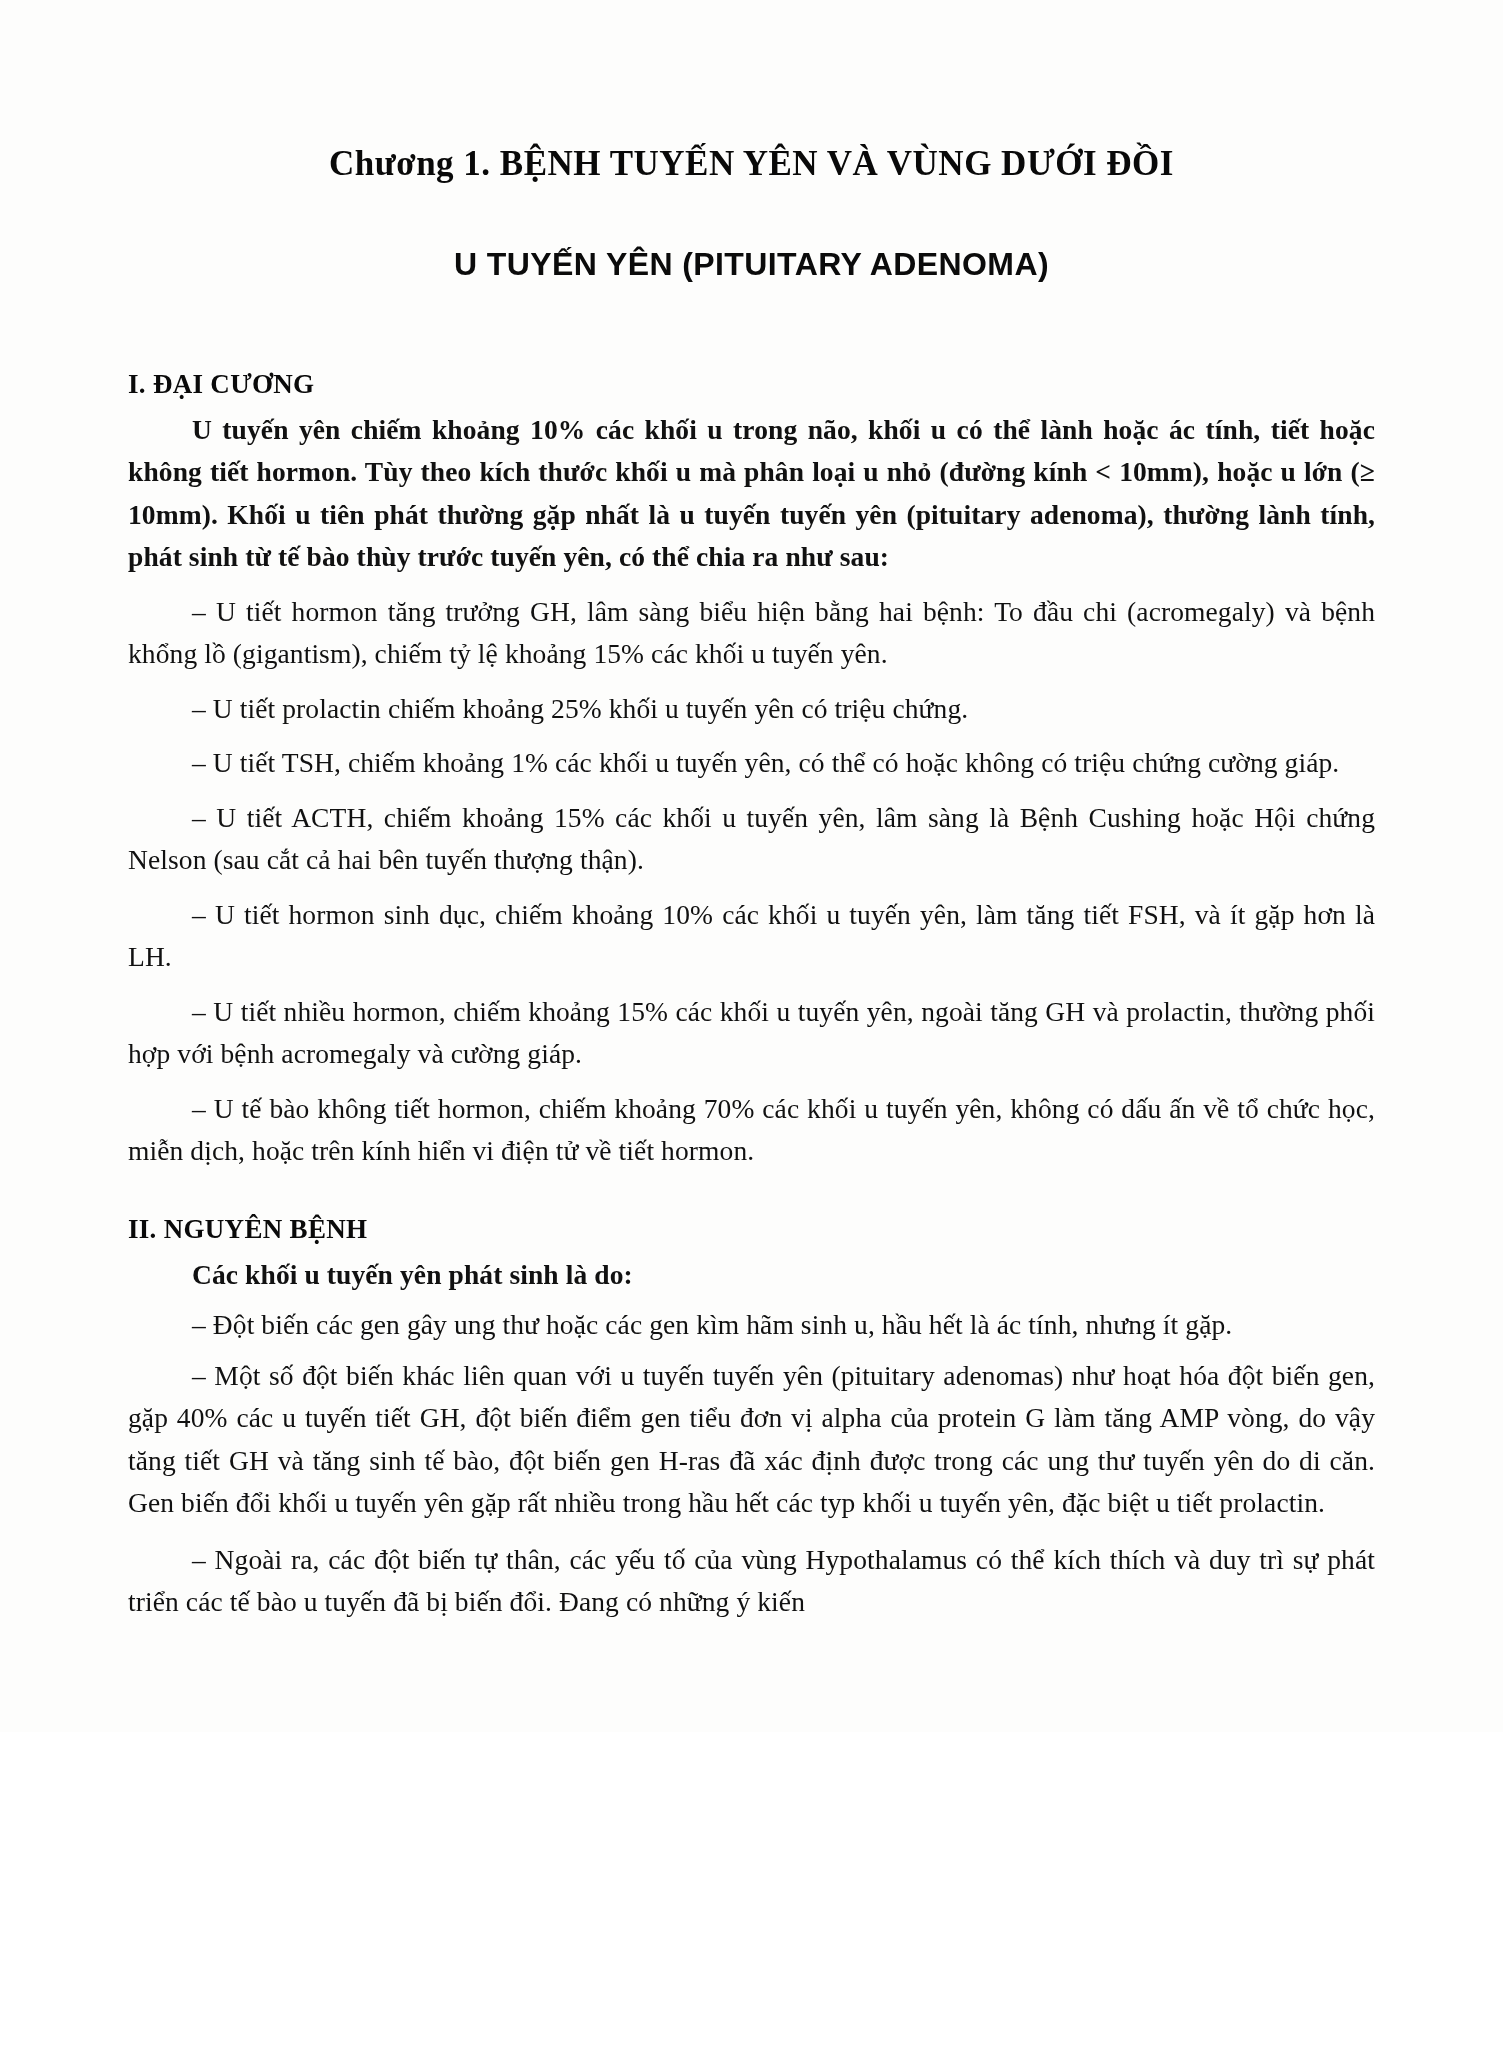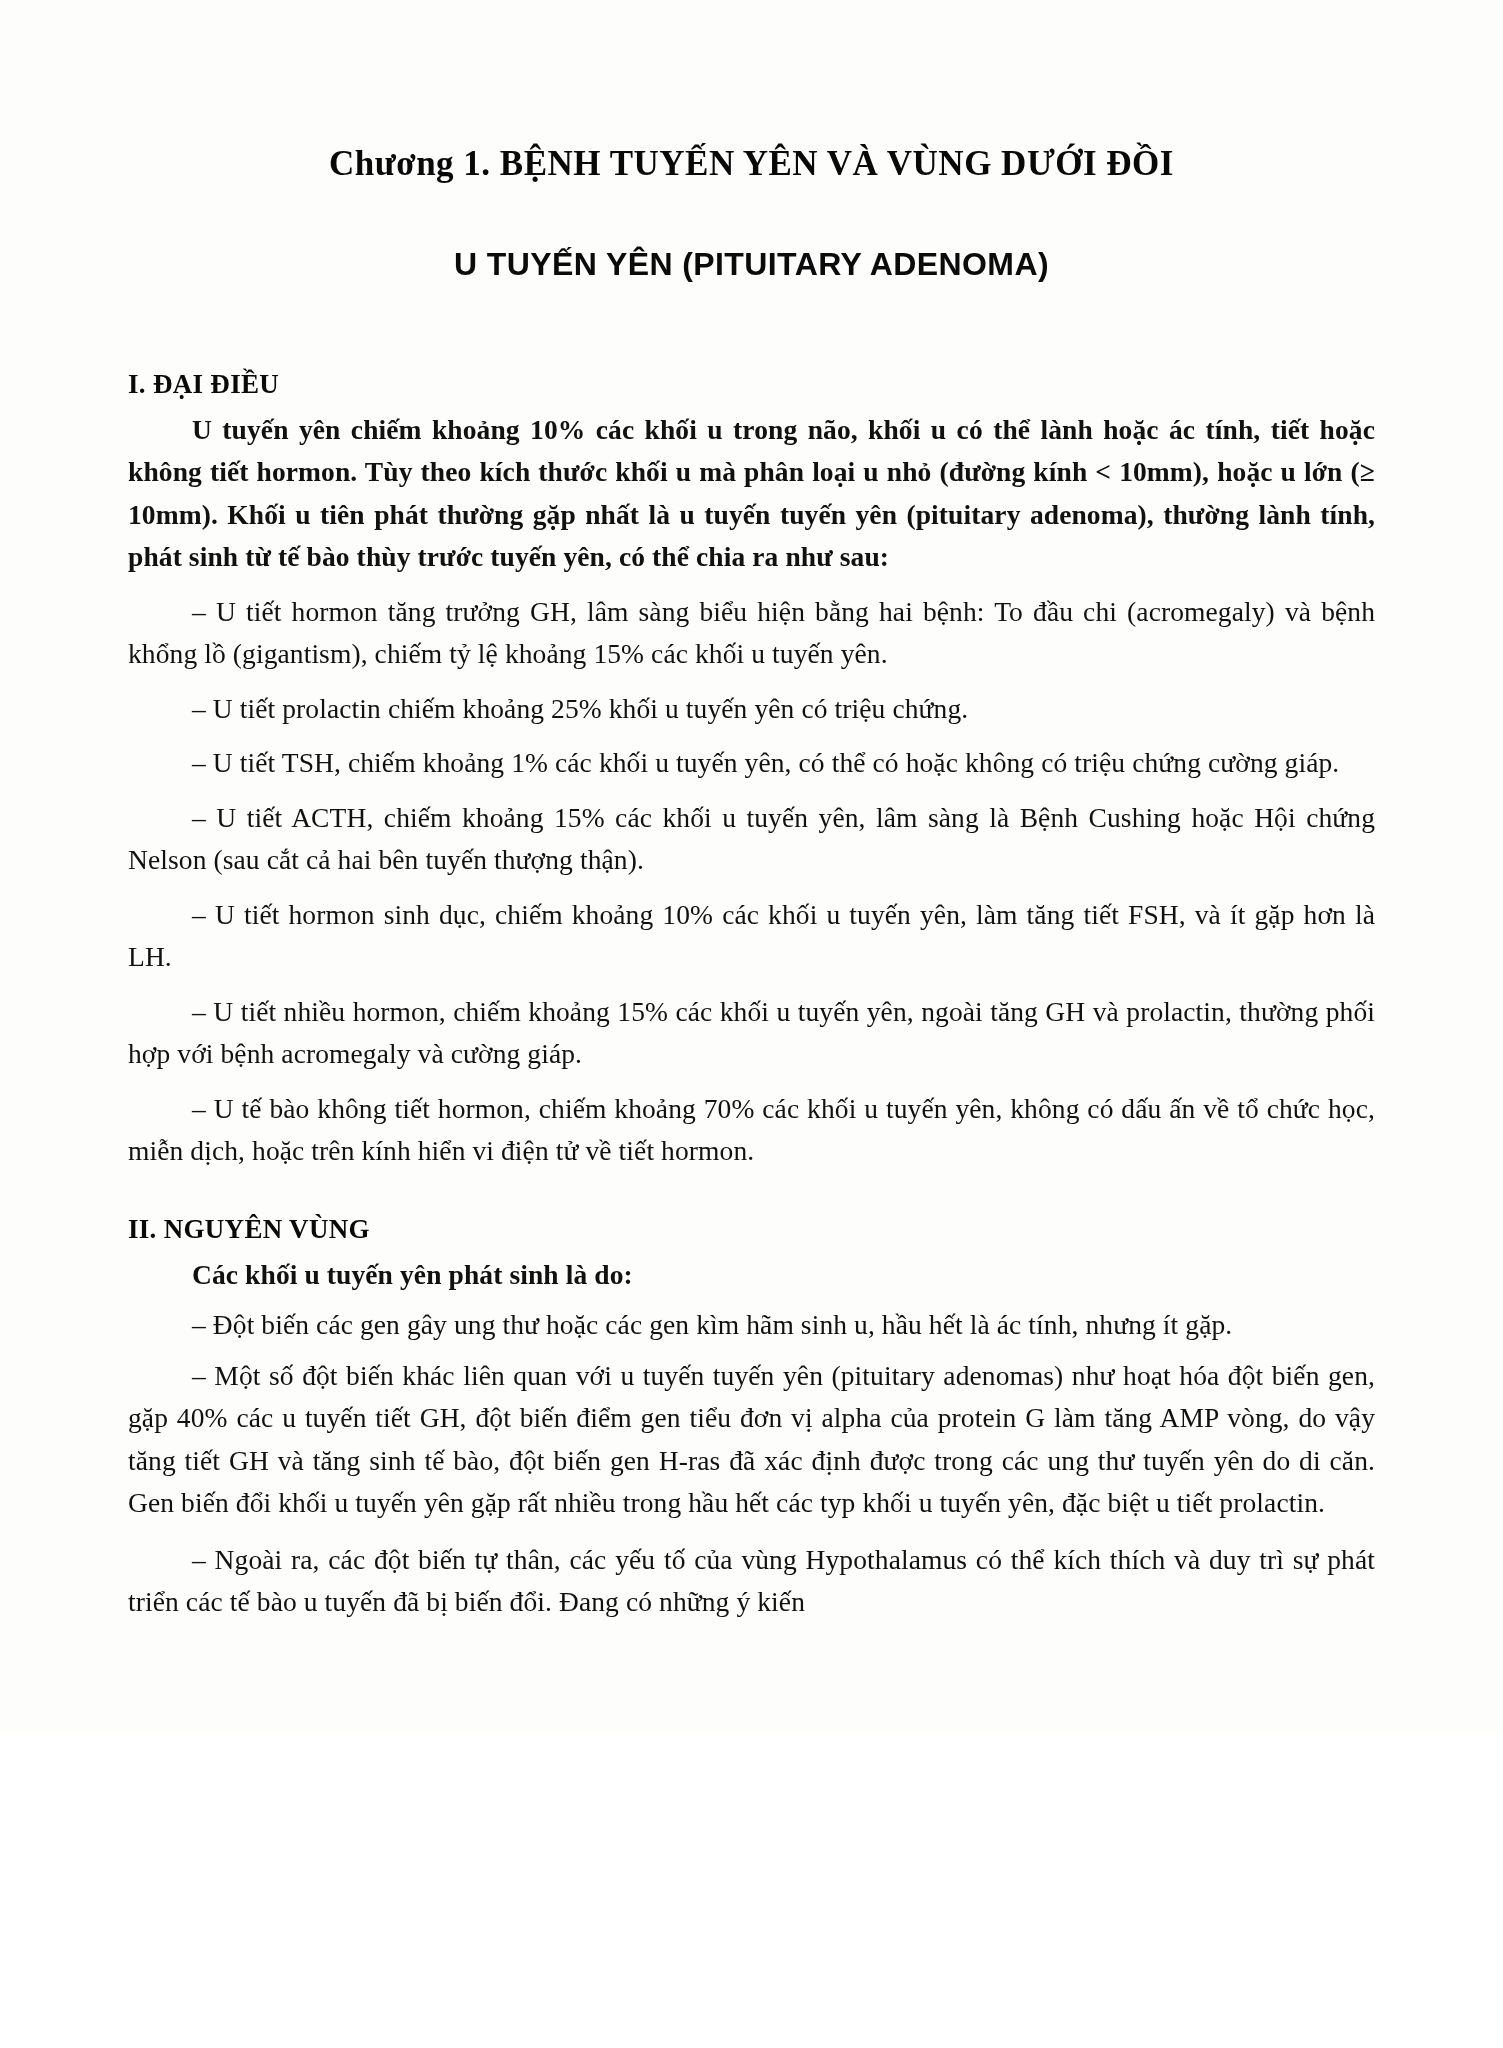--- a/index.html
+++ b/index.html
@@ -122,39 +122,39 @@
 <body>
 
 <div class="page">
 
   <div class="content">
 
     <h1 class="chapter-title">Chương 1. BỆNH TUYẾN YÊN VÀ VÙNG DƯỚI ĐỒI</h1>
 
     <h2 class="doc-subtitle">U TUYẾN YÊN (PITUITARY ADENOMA)</h2>
 
-    <h3 class="section-heading sec1">I. ĐẠI ĐIỀU</h3>
+    <h3 class="section-heading sec1">I. ĐẠI CƯƠNG</h3>
 
     <p class="para indent first">U tuyến yên chiếm khoảng 10% các khối u trong não, khối u có thể lành hoặc ác tính, tiết hoặc không tiết hormon. Tùy theo kích thước khối u mà phân loại u nhỏ (đường kính &lt; 10mm), hoặc u lớn (≥ 10mm). Khối u tiên phát thường gặp nhất là u tuyến tuyến yên (pituitary adenoma), thường lành tính, phát sinh từ tế bào thùy trước tuyến yên, có thể chia ra như sau:</p>
 
     <p class="para bullet gap">– U tiết hormon tăng trưởng GH, lâm sàng biểu hiện bằng hai bệnh: To đầu chi (acromegaly) và bệnh khổng lồ (gigantism), chiếm tỷ lệ khoảng 15% các khối u tuyến yên.</p>
 
     <p class="para bullet gap">– U tiết prolactin chiếm khoảng 25% khối u tuyến yên có triệu chứng.</p>
 
     <p class="para bullet gap">– U tiết TSH, chiếm khoảng 1% các khối u tuyến yên, có thể có hoặc không có triệu chứng cường giáp.</p>
 
     <p class="para bullet gap">– U tiết ACTH, chiếm khoảng 15% các khối u tuyến yên, lâm sàng là Bệnh Cushing hoặc Hội chứng Nelson (sau cắt cả hai bên tuyến thượng thận).</p>
 
     <p class="para bullet gap">– U tiết hormon sinh dục, chiếm khoảng 10% các khối u tuyến yên, làm tăng tiết FSH, và ít gặp hơn là LH.</p>
 
     <p class="para bullet gap">– U tiết nhiều hormon, chiếm khoảng 15% các khối u tuyến yên, ngoài tăng GH và prolactin, thường phối hợp với bệnh acromegaly và cường giáp.</p>
 
     <p class="para bullet gap">– U tế bào không tiết hormon, chiếm khoảng 70% các khối u tuyến yên, không có dấu ấn về tổ chức học, miễn dịch, hoặc trên kính hiển vi điện tử về tiết hormon.</p>
 
-    <h3 class="section-heading sec2">II. NGUYÊN VÙNG</h3>
+    <h3 class="section-heading sec2">II. NGUYÊN BỆNH</h3>
 
     <p class="para indent first">Các khối u tuyến yên phát sinh là do:</p>
 
 
     <p class="para bullet gap-s">– Đột biến các gen gây ung thư hoặc các gen kìm hãm sinh u, hầu hết là ác tính, nhưng ít gặp.</p>
 
     <p class="para bullet gap-s">– Một số đột biến khác liên quan với u tuyến tuyến yên (pituitary adenomas) như hoạt hóa đột biến gen, gặp 40% các u tuyến tiết GH, đột biến điểm gen tiểu đơn vị alpha của protein G làm tăng AMP vòng, do vậy tăng tiết GH và tăng sinh tế bào, đột biến gen H-ras đã xác định được trong các ung thư tuyến yên do di căn. Gen biến đổi khối u tuyến yên gặp rất nhiều trong hầu hết các typ khối u tuyến yên, đặc biệt u tiết prolactin.</p>
 
     <p class="para bullet gap-l">– Ngoài ra, các đột biến tự thân, các yếu tố của vùng Hypothalamus có thể kích thích và duy trì sự phát triển các tế bào u tuyến đã bị biến đổi. Đang có những ý kiến</p>
 

